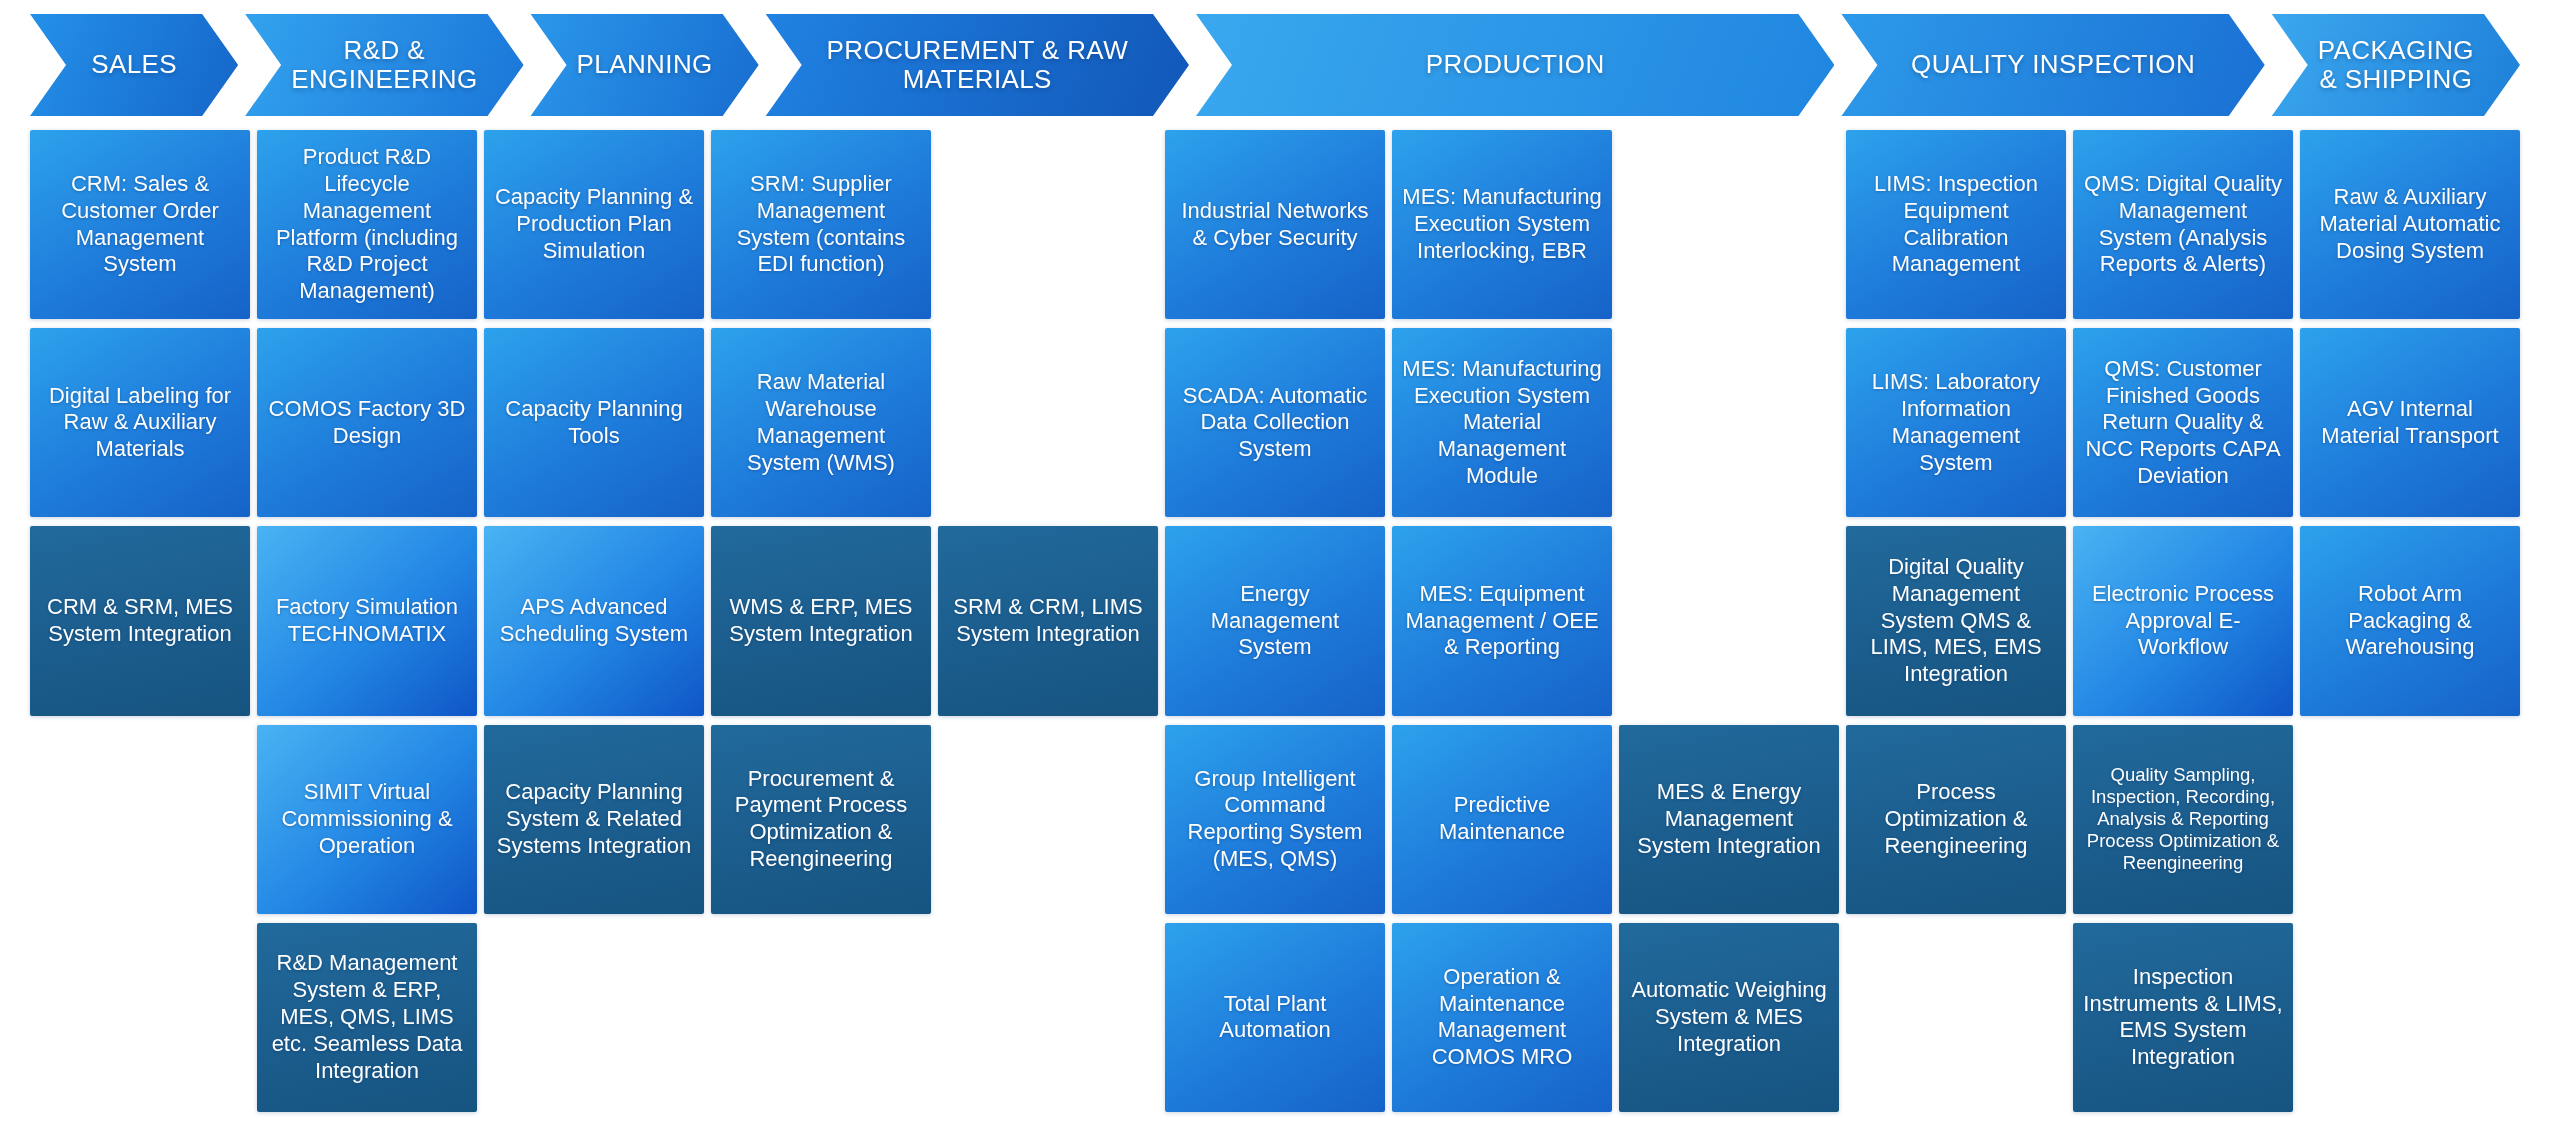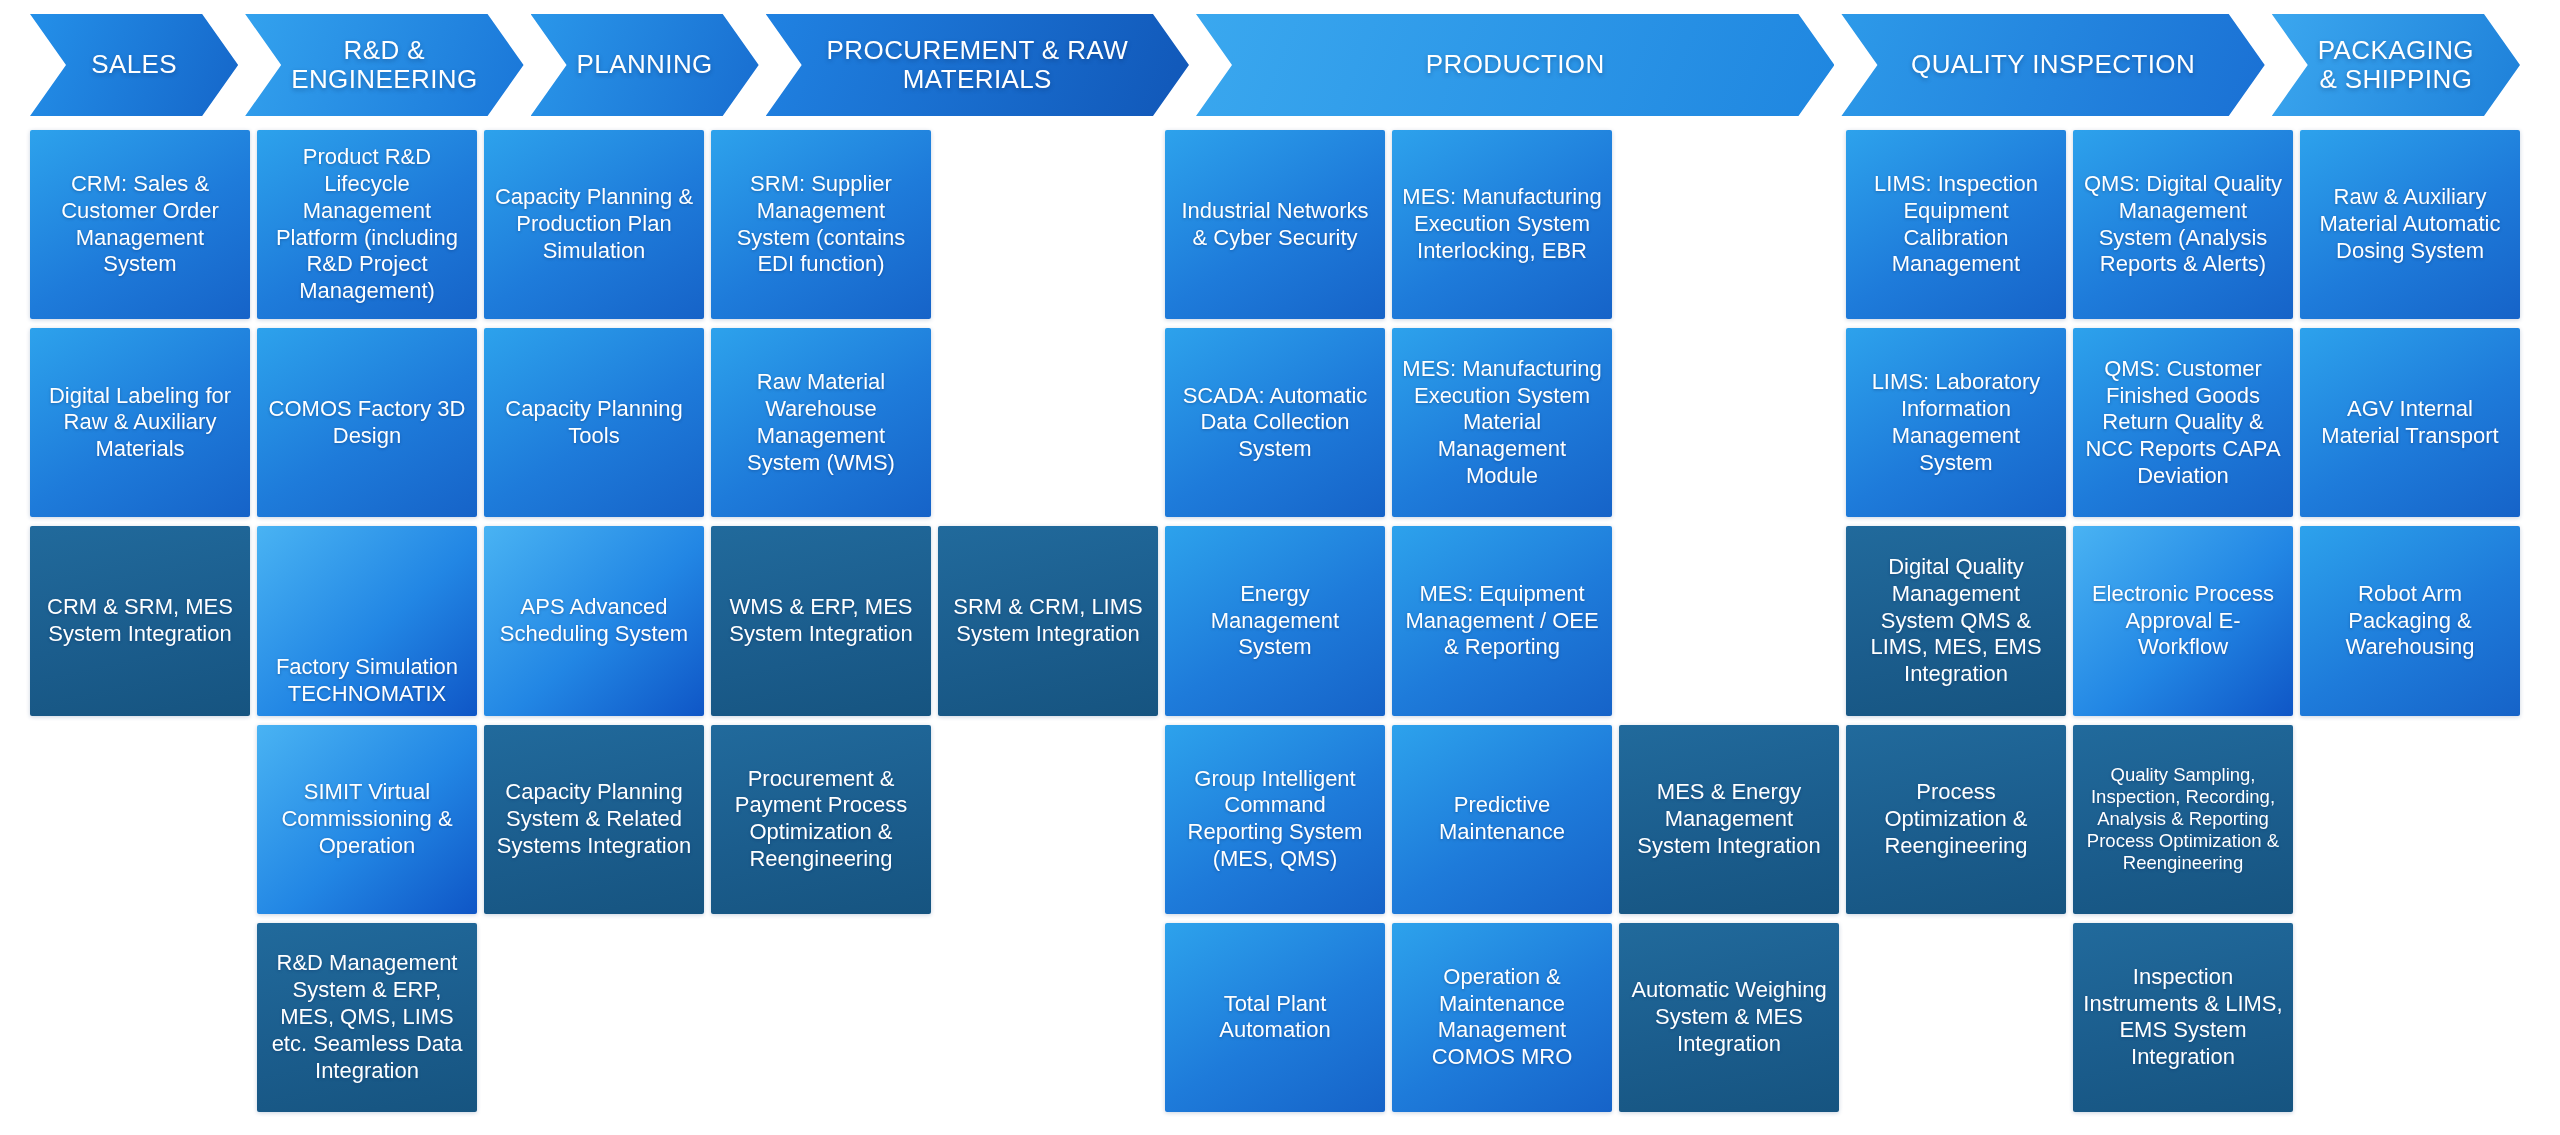--- a/index.html
+++ b/index.html
@@ -70,21 +70,21 @@
       </div>
       <div class="box dark" style="grid-area: 3 / 1;">
         <span>CRM &amp; SRM, MES System Integration</span>
       </div>
       <div class="box light" style="grid-area: 1 / 2;">
         <span>Product R&amp;D Lifecycle Management Platform (including R&amp;D Project Management)</span>
       </div>
       <div class="box light" style="grid-area: 2 / 2;">
         <span>COMOS Factory 3D Design</span>
       </div>
-      <div class="box bright" style="grid-area: 3 / 2; align-items: flex-end;">
+      <div class="box bright" style="grid-area: 3 / 2;">
         <span>Factory Simulation TECHNOMATIX</span>
       </div>
       <div class="box bright" style="grid-area: 4 / 2;">
         <span>SIMIT Virtual Commissioning &amp; Operation</span>
       </div>
       <div class="box dark" style="grid-area: 5 / 2;">
         <span>R&amp;D Management System &amp; ERP, MES, QMS, LIMS etc. Seamless Data Integration</span>
       </div>
       <div class="box light" style="grid-area: 1 / 3;">
         <span>Capacity Planning &amp; Production Plan Simulation</span>

